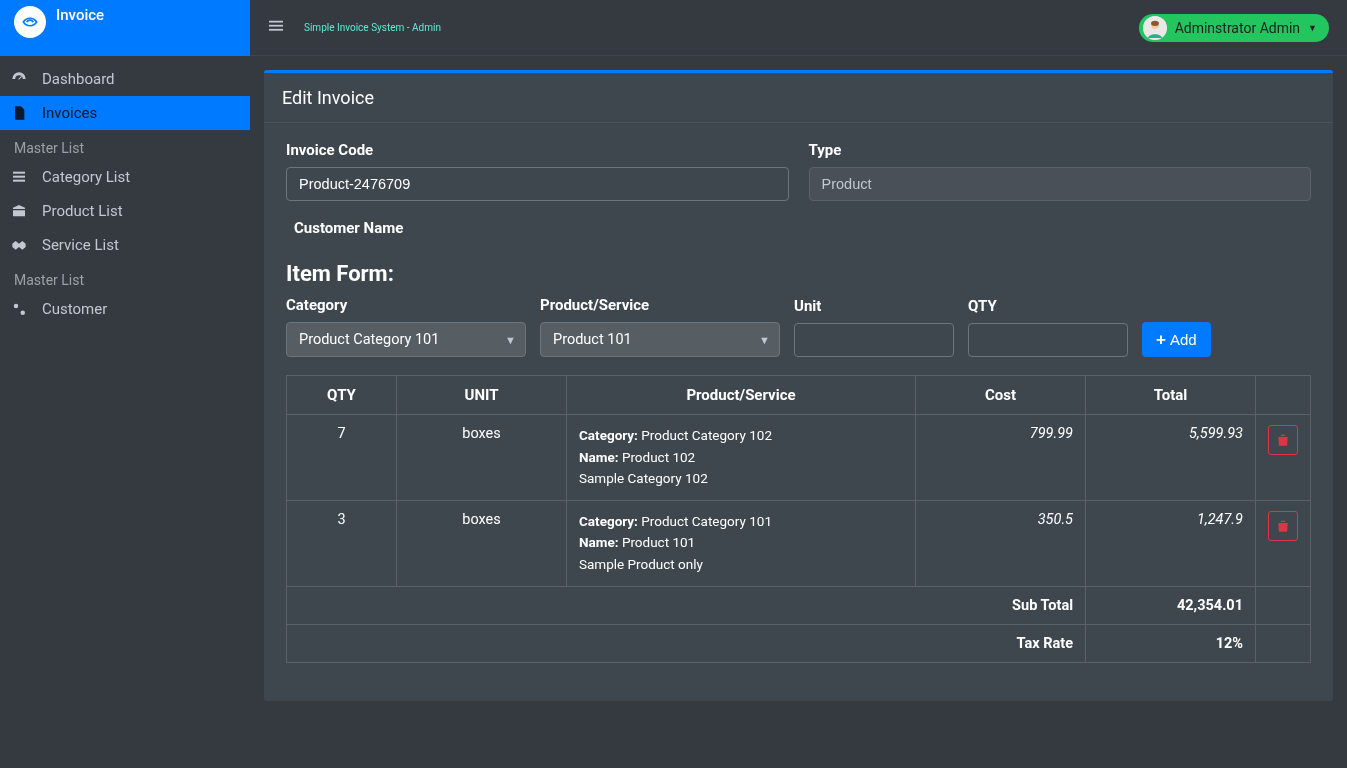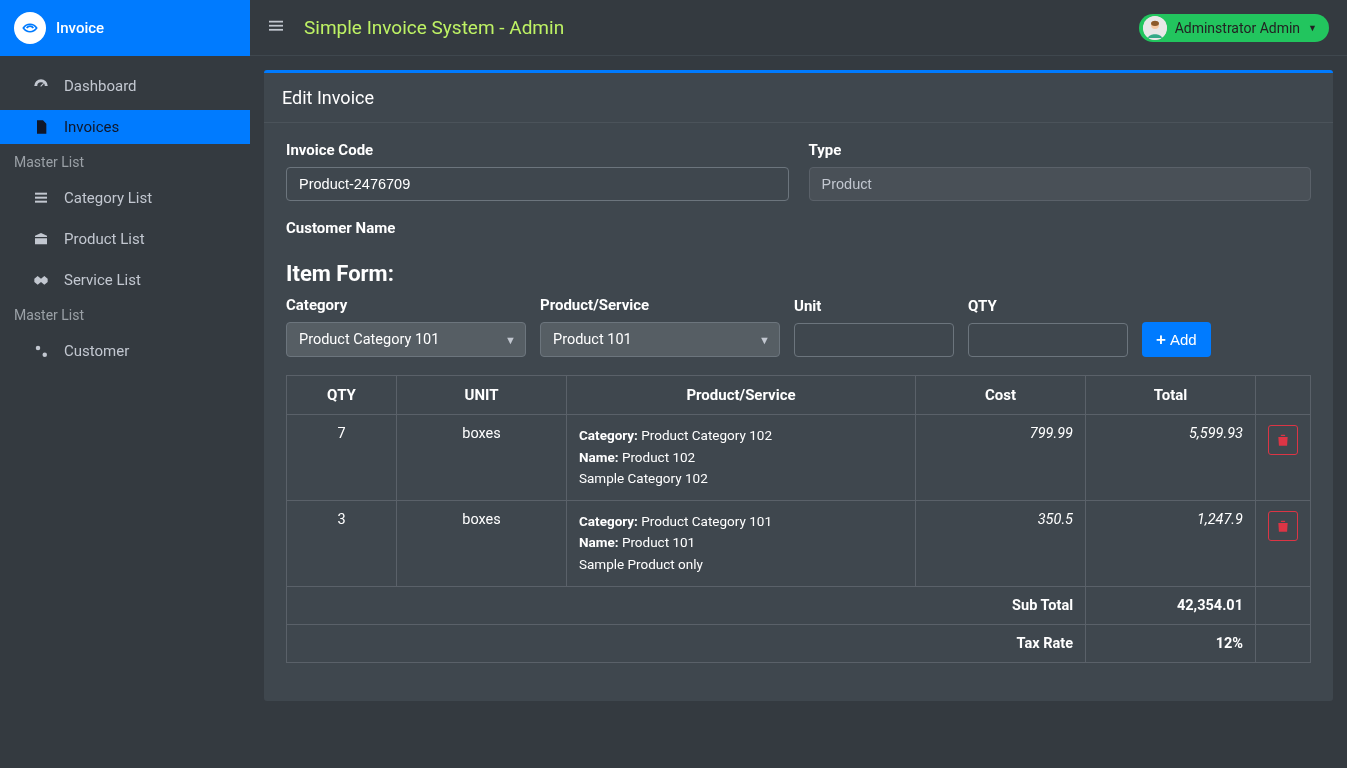--- a/index.html
+++ b/index.html
@@ -18,63 +18,61 @@
     width: 250px;
     background: #343a40;
     flex-shrink: 0;
     display: flex;
     flex-direction: column;
   }
   .brand {
     background: #007bff;
     height: 56px;
     display: flex;
-    align-items: center;
-    padding: 16px 14px;
+    padding: 6px 14px;
     gap: 10px;
   }
   .brand-logo {
     width: 32px; height: 32px;
     background: #fff;
     border-radius: 50%;
     display: flex; align-items: center; justify-content: center;
   }
   .brand-logo svg { width: 20px; height: 20px; }
   .brand-title { color: #fff; font-weight: 500; font-size: 15px; }
 
   .nav { padding-top: 6px; }
   .nav-item {
     display: flex; align-items: center;
     gap: 12px;
-    padding: 8px 30px;
+    padding: 8px 8px;
     color: #c2c7d0;
     cursor: pointer;
     font-size: 15px;
-    margin-top: 7px;
   }
   .nav-item.active { background: #007bff; color: #0f172a; }
   .nav-item .icon-slot { width: 22px; display:flex; align-items:center; justify-content:center; }
   .nav-section {
     padding: 10px 14px 4px;
     color: #9aa0a6;
     font-size: 14px;
   }
 
   
   .main { flex: 1; display: flex; flex-direction: column; min-width: 0; }
   .topbar {
     height: 56px;
     background: #343a40;
     border-bottom: 1px solid #3f474e;
     display: flex; align-items: center;
     padding: 0 18px;
     gap: 20px;
   }
   .hamburger { color: #c2c7d0; cursor: pointer; }
-  .topbar-title { color: #bef264; font-size: 19px; }
+  .topbar-title { color: #5eead4; font-size: 10px; }
   .topbar-spacer { flex: 1; }
   .user-chip {
     background: #22c55e;
     color: #222;
     border-radius: 16px;
     padding: 2px 12px 2px 4px;
     display: flex; align-items: center; gap: 8px;
     cursor: pointer;
     font-size: 14px;
   }
@@ -295,21 +293,21 @@
             <div class="col">
               <div class="label">Invoice Code</div>
               <input class="input" value="Product-2476709" style="">
             </div>
             <div class="col">
               <div class="label">Type</div>
               <input class="input readonly" readonly="" value="Product" style="">
             </div>
           </div>
 
-          <div class="row" style="margin-top:18px;">
+          <div class="row" style="margin-top:18px;margin-left:8px;">
             <div class="col" style="max-width:496px;">
               <div class="label">Customer Name</div>
             </div>
           </div>
 
           <h3 class="section-title">Item Form:</h3>
 
           <div class="itemform-row">
             <div class="itemform-col cat">
               <div class="label">Category</div>

